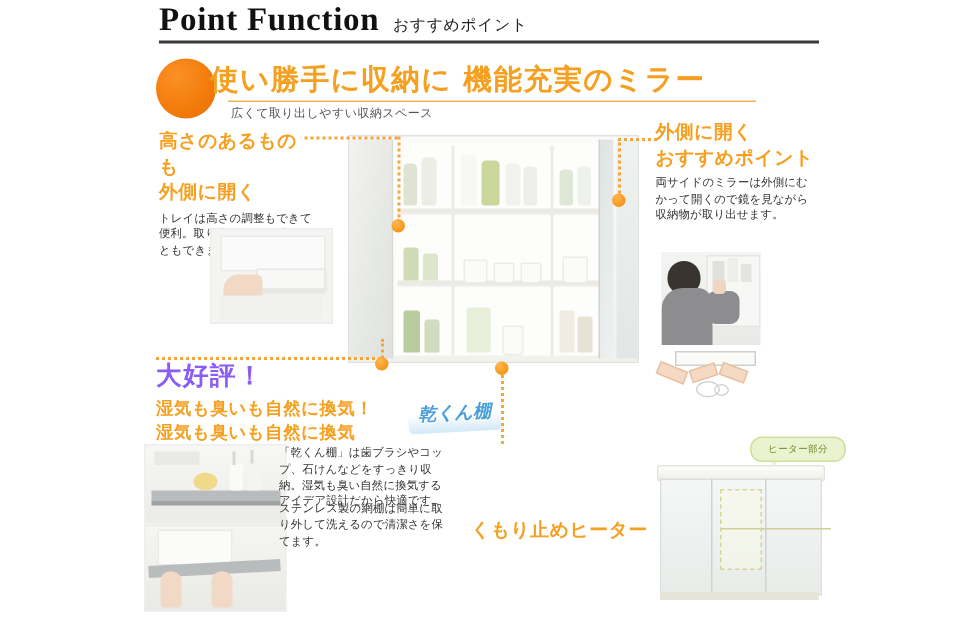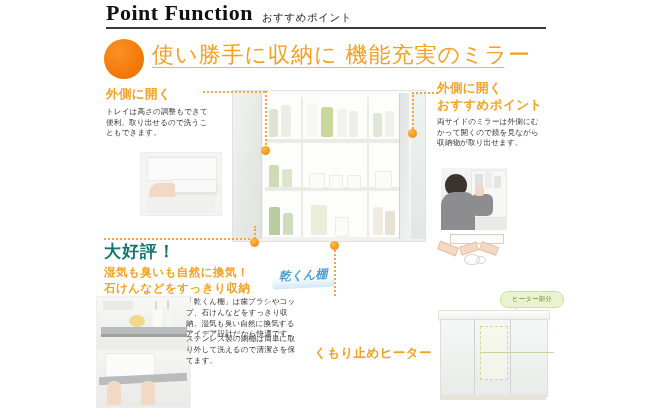--- a/index.html
+++ b/index.html
@@ -20,38 +20,38 @@
   .header-sub{font-size:10.5px;color:#222;line-height:1;padding-bottom:2px;letter-spacing:.5px;}
   .header-rule{position:absolute;left:0;top:25px;width:440px;height:2px;background:#3a3a3a;}
 
   
   .band{position:absolute;left:104px;top:38px;width:420px;height:46px;}
   .band-circle{
     position:absolute;left:0;top:1px;width:40px;height:40px;border-radius:50%;
     background:radial-gradient(circle at 35% 30%,#fb9127 0%,#f47c0b 55%,#e86f05 100%);
   }
   .band-title{
-    position:absolute;left:48px;top:2px;font-size:22px;font-weight:normal;color:#f5a020;
+    position:absolute;left:36px;top:2px;font-size:19px;font-weight:bold;color:#f5a020;
     letter-spacing:1px;white-space:nowrap;
   }
   .band-rule{position:absolute;left:48px;top:29px;width:352px;height:1px;background:#f3b45c;}
   .band-sub{position:absolute;left:50px;top:32px;font-size:8px;color:#555;letter-spacing:.3px;}
 
   
   .callout-head{font-size:12.5px;font-weight:bold;color:#f5a020;line-height:1.35;letter-spacing:.4px;}
   .callout-body{font-size:7.6px;color:#333;line-height:1.42;letter-spacing:.1px;}
 
   .c-left{position:absolute;left:106px;top:86px;width:104px;}
   .c-right{position:absolute;left:437px;top:80px;width:106px;}
   .c-right .callout-body{margin-top:3px;}
   .c-left .callout-body{margin-top:4px;}
 
   
   .c-kohyo{position:absolute;left:104px;top:242px;width:200px;}
-  .kohyo-title{font-size:17px;font-weight:bold;color:#0f766e;letter-spacing:1px;line-height:1.1;}
+  .kohyo-title{font-size:17px;font-weight:bold;color:#8b5cf6;letter-spacing:1px;line-height:1.1;}
   .kohyo-sub{margin-top:3px;font-size:11.5px;font-weight:bold;color:#f5a020;line-height:1.45;letter-spacing:.5px;}
 
   .logo-kankun{
     position:absolute;left:272px;top:262px;width:62px;height:26px;
     display:flex;align-items:center;justify-content:center;
     font-size:12px;font-weight:bold;font-style:italic;color:#4a9fd8;letter-spacing:0px;
     text-shadow:0 1px 0 #ffffff;
     background:linear-gradient(180deg,rgba(255,255,255,0) 55%,rgba(173,214,240,.55) 100%);
     border-radius:3px;transform:rotate(-3deg);
   }
@@ -116,20 +116,21 @@
       <div class="header-title">Point Function</div>
       <div class="header-sub">おすすめポイント</div>
     </div>
     <div class="header-rule"></div>
   </div>
 
   <div class="band">
     <div class="band-circle"></div>
     <div class="band-title">使い勝手に収納に 機能充実のミラー</div>
     <div class="band-rule"></div>
+    <div class="band-sub">広くて取り出しやすい収納スペース</div>
   </div>
 
   <div class="photo ph-main">
     <div class="cab">
       <div class="cab-door-l"></div>
       <div class="cab-inner">
         <div class="shelf" style="left:2px;top:44px;width:138px;"></div>
         <div class="shelf" style="left:2px;top:92px;width:138px;"></div>
         <div class="divider" style="left:38px;top:2px;height:140px;"></div>
         <div class="divider" style="left:104px;top:2px;height:140px;"></div>
@@ -172,20 +173,21 @@
 
   <div class="dash-h" style="left:104px;top:238px;width:150px;"></div>
   <div class="dash-v" style="left:254px;top:226px;height:13px;"></div>
   <div class="dot" style="left:250px;top:238px;"></div>
 
   <div class="dash-v" style="left:334px;top:246px;height:50px;"></div>
   <div class="dot" style="left:330px;top:241px;"></div>
 
   <div class="c-left">
     <div class="callout-head">
+      <div>高さのあるものも</div>
       <div>外側に開く</div>
     </div>
     <div class="callout-body">トレイは高さの調整もできて便利。取り出せるので洗うこともできます。</div>
   </div>
 
   <div class="photo ph-tray">
     <div style="position:absolute;left:6px;top:4px;width:68px;height:22px;background:#fafafa;border:1px solid #e9e9e6;"></div>
     <div style="position:absolute;left:30px;top:26px;width:44px;height:12px;background:#f8f8f6;border:1px solid #e7e7e3;box-shadow:0 2px 3px rgba(0,0,0,.08);"></div>
     <div style="position:absolute;left:8px;top:30px;width:26px;height:24px;background:#f2d9c6;border-radius:10px 4px 8px 8px;"></div>
     <div style="position:absolute;left:6px;top:44px;width:68px;height:16px;background:#f0f0ee;"></div>
@@ -217,21 +219,21 @@
     <div style="position:absolute;left:24px;top:12px;width:16px;height:7px;background:#f6d9c2;transform:rotate(-18deg);border:1px solid #e6c2a6;"></div>
     <div style="position:absolute;left:44px;top:12px;width:16px;height:7px;background:#f6d9c2;transform:rotate(20deg);border:1px solid #e6c2a6;"></div>
     <div style="position:absolute;left:28px;top:22px;width:14px;height:9px;border:1px solid #d3d3cf;border-radius:50%;"></div>
     <div style="position:absolute;left:40px;top:24px;width:8px;height:6px;border:1px solid #d3d3cf;border-radius:50%;"></div>
   </div>
 
   <div class="c-kohyo">
     <div class="kohyo-title">大好評！</div>
     <div class="kohyo-sub">
       <div>湿気も臭いも自然に換気！</div>
-      <div>石けんなどをすっきり収納</div>
+      <div>湿気も臭いも自然に換気</div>
     </div>
   </div>
 
   <div class="logo-kankun">乾くん棚</div>
 
   <div class="photo ph-shelf1">
     <div style="position:absolute;left:0;top:0;width:93px;height:52px;background:linear-gradient(180deg,#f7f7f5,#ebebe8);"></div>
     <div style="position:absolute;left:6px;top:4px;width:30px;height:9px;background:#e9e9e5;"></div>
     <div style="position:absolute;left:4px;top:30px;width:86px;height:7px;background:#b9bcbd;"></div>
     <div style="position:absolute;left:4px;top:37px;width:86px;height:3px;background:#9ea2a3;"></div>

